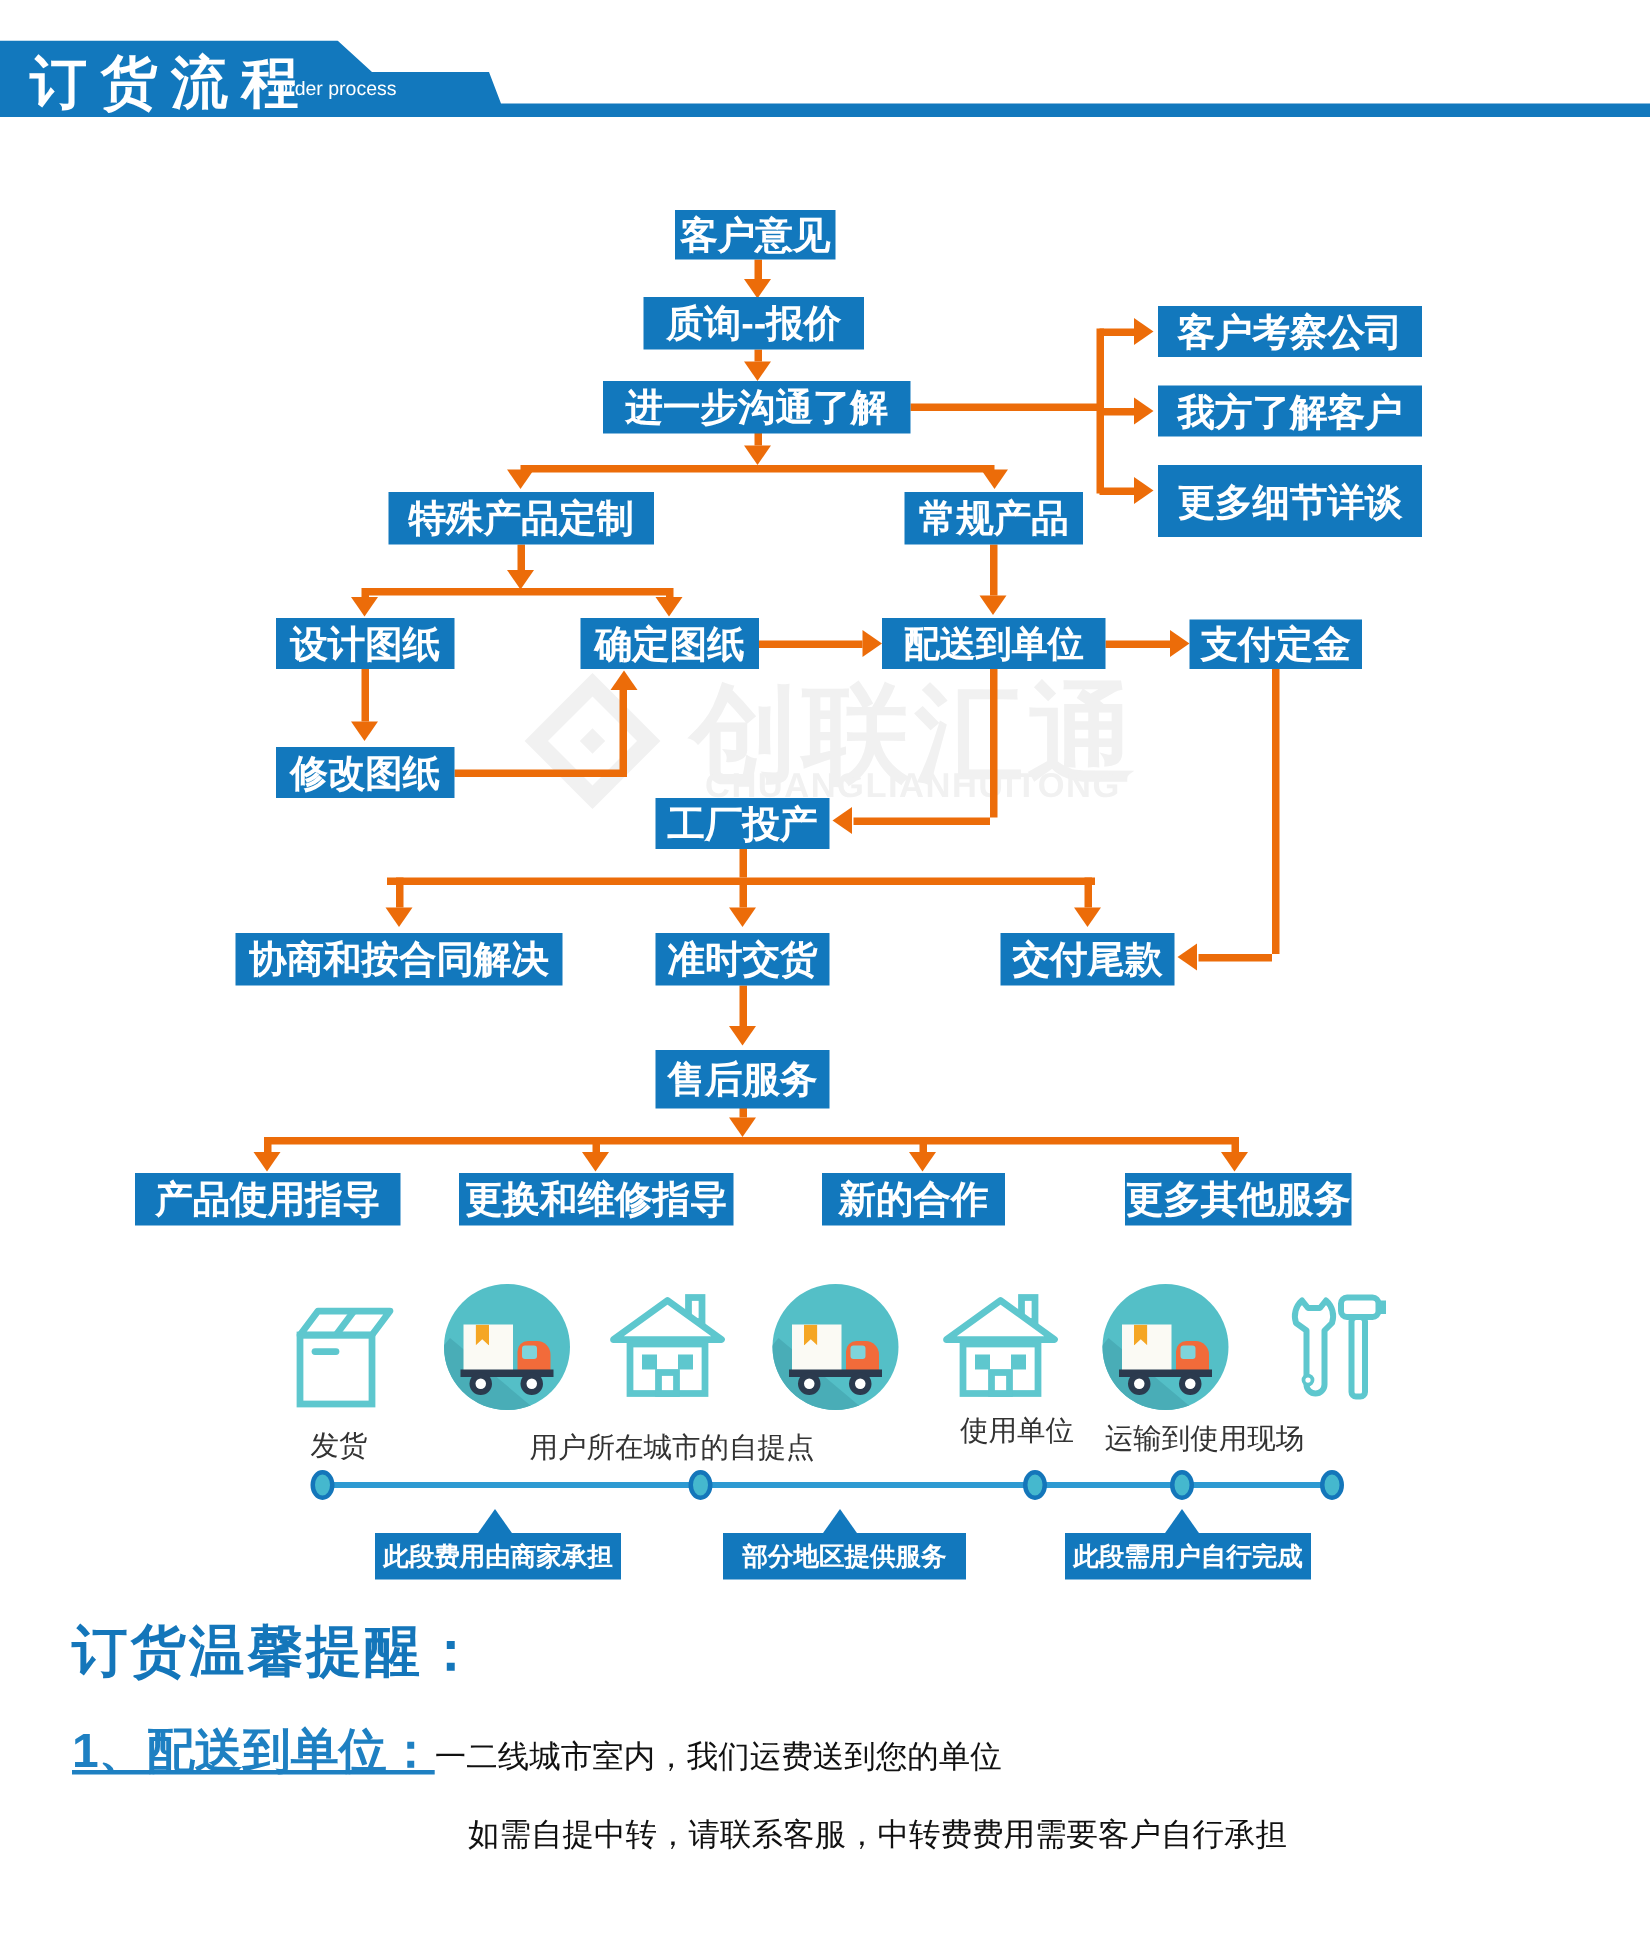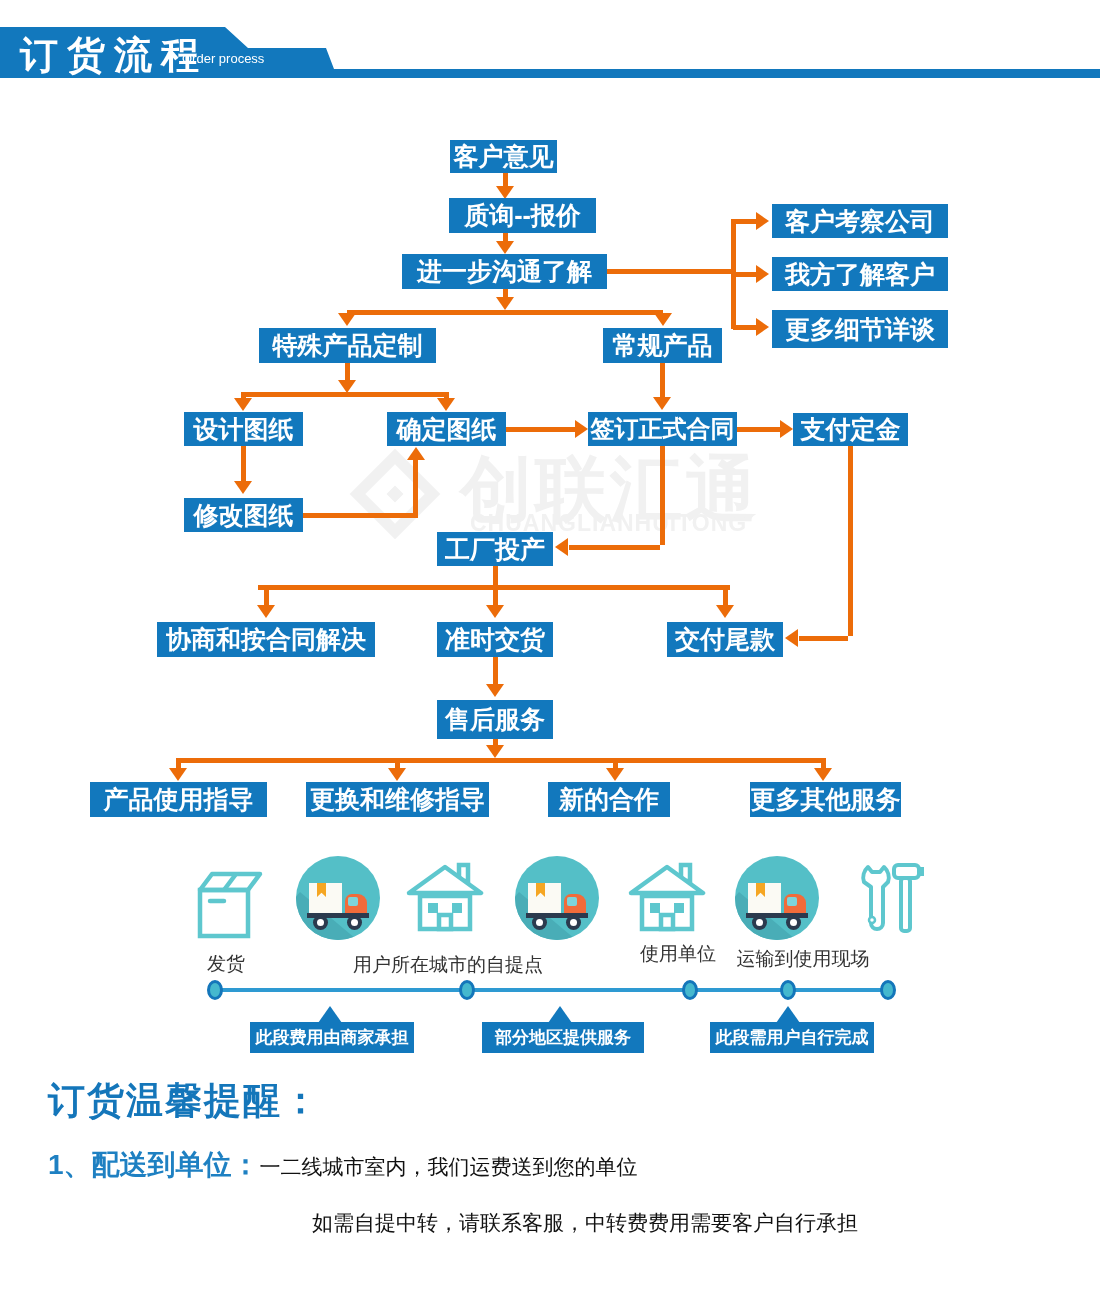--- a/index.html
+++ b/index.html
@@ -40,51 +40,51 @@
   .truck .wh{position:absolute;top:59px;width:15px;height:15px;border-radius:50%;background:#2b3a4e;}
   .truck .hub{position:absolute;left:4px;top:4px;width:7px;height:7px;background:#fff;border-radius:50%;}
   
   .tl-line{position:absolute;left:215px;top:988px;width:675px;height:4px;background:#2e9ad2;z-index:1;}
   .dot{position:absolute;top:980px;width:16px;height:20px;border-radius:50%;background:#45b8ce;border:3px solid #1476ba;box-sizing:border-box;z-index:2;}
   .co{position:absolute;top:1022px;height:31px;line-height:31px;background:#1278bd;color:#fff;font-weight:bold;font-size:17px;text-align:center;z-index:2;}
   .co-tri{position:absolute;top:1006px;width:0;height:0;border-left:12px solid transparent;border-right:12px solid transparent;border-bottom:17px solid #1278bd;z-index:2;}
   
   .n-title{position:absolute;left:48px;top:1076px;color:#1476ba;font-size:37px;font-weight:bold;letter-spacing:2px;white-space:nowrap;}
   .n-item{position:absolute;white-space:nowrap;}
-  .n-label{color:#1e80c2;font-size:28px;font-weight:bold;}
+  .n-label{color:#1e80c2;font-size:32px;font-weight:bold;text-decoration:underline;}
   .n-text{color:#111;font-size:21px;}
   .n-foot{position:absolute;left:585px;top:1209px;transform:translateX(-50%);color:#111;font-size:21px;white-space:nowrap;}
   svg{display:block;}
 </style>
 </head>
 <body>
 
 <div class="page">
 
   <div class="banner">
     <div class="banner-title">订货流程</div>
     <div class="banner-sub">Order process</div>
   </div>
 
   <div class="wm wm-d1"></div>
   <div class="wm wm-d2"></div>
   <div class="wm wm-cn">创联汇通</div>
   <div class="wm wm-en">CHUANGLIANHUITONG</div>
 
   <div class="bx" style="left:450px;top:140px;width:107px;height:33px;">客户意见</div>
-  <div class="bx" style="left:449px;top:198px;width:147px;height:35px;">质询--报价</div>
+  <div class="bx" style="left:429px;top:198px;width:147px;height:35px;">质询--报价</div>
   <div class="bx" style="left:772px;top:204px;width:176px;height:34px;">客户考察公司</div>
   <div class="bx" style="left:402px;top:254px;width:205px;height:35px;">进一步沟通了解</div>
   <div class="bx" style="left:772px;top:257px;width:176px;height:34px;">我方了解客户</div>
-  <div class="bx" style="left:772px;top:310px;width:176px;height:38px;">更多细节详谈</div>
+  <div class="bx" style="left:772px;top:310px;width:176px;height:48px;">更多细节详谈</div>
   <div class="bx" style="left:259px;top:328px;width:177px;height:35px;">特殊产品定制</div>
   <div class="bx" style="left:603px;top:328px;width:119px;height:35px;">常规产品</div>
   <div class="bx" style="left:184px;top:412px;width:119px;height:34px;">设计图纸</div>
   <div class="bx" style="left:387px;top:412px;width:119px;height:34px;">确定图纸</div>
-  <div class="bx" style="left:588px;top:412px;width:149px;height:34px;font-size:24px;">签订正式合同</div>
+  <div class="bx" style="left:588px;top:412px;width:149px;height:34px;font-size:24px;">配送到单位</div>
   <div class="bx" style="left:793px;top:413px;width:115px;height:33px;">支付定金</div>
   <div class="bx" style="left:184px;top:498px;width:119px;height:34px;">修改图纸</div>
   <div class="bx" style="left:437px;top:532px;width:116px;height:34px;">工厂投产</div>
   <div class="bx" style="left:157px;top:622px;width:218px;height:35px;">协商和按合同解决</div>
   <div class="bx" style="left:437px;top:622px;width:116px;height:35px;">准时交货</div>
   <div class="bx" style="left:667px;top:622px;width:116px;height:35px;">交付尾款</div>
   <div class="bx" style="left:437px;top:700px;width:116px;height:39px;text-align:right;">售后服务</div>
   <div class="bx" style="left:306px;top:782px;width:183px;height:35px;">更换和维修指导</div>
   <div class="bx" style="left:90px;top:782px;width:177px;height:35px;">产品使用指导</div>
   <div class="bx" style="left:548px;top:782px;width:122px;height:35px;">新的合作</div>

